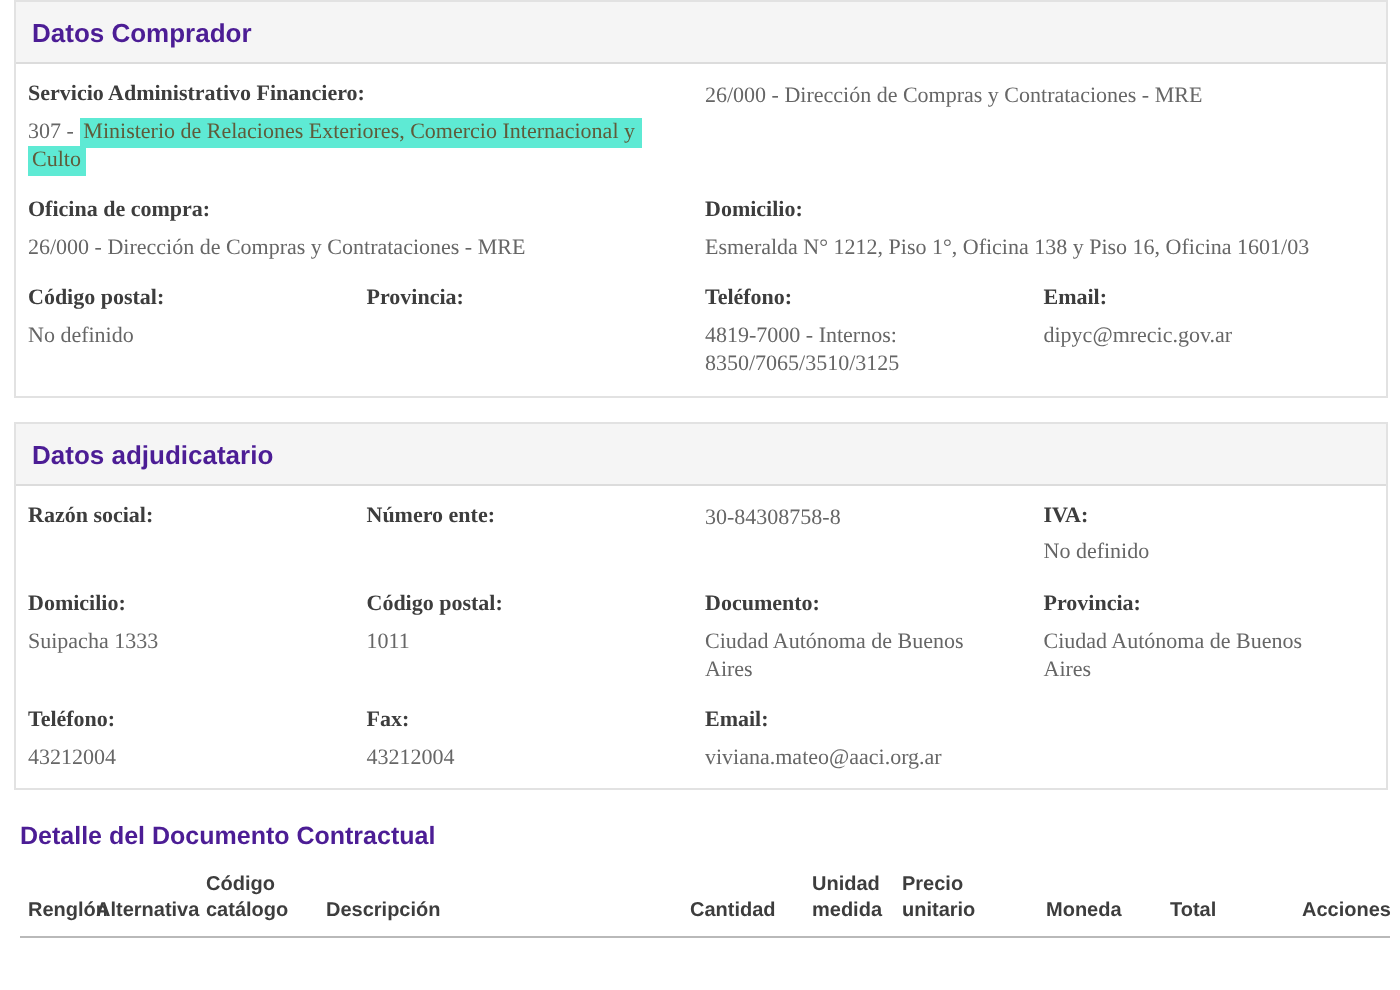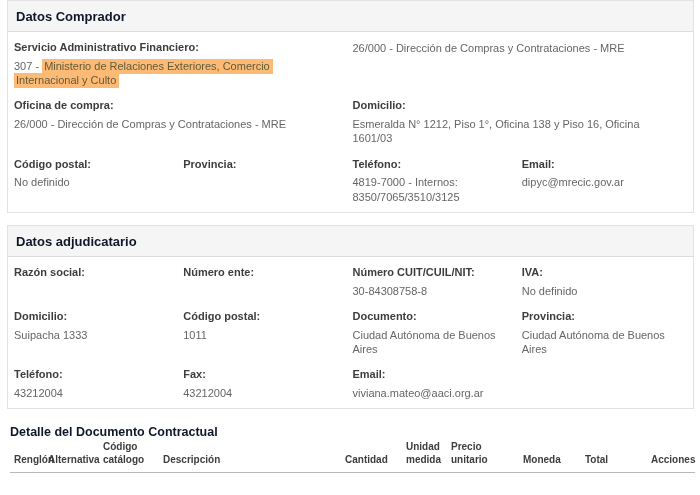--- a/index.html
+++ b/index.html
@@ -13,41 +13,41 @@
     margin:0 6px 12px 7px;
     border:1px solid #e2e2e2;
     background:#fff;
   }
   .panel-header {
     background:#f5f5f5;
     border-bottom:1px solid #dcdcdc;
     padding:8px 8px 7px 8px;
   }
   .panel-title, .section-title {
-    font-size:13px; font-weight:bold; color:#0f172a;
+    font-size:13px; font-weight:bold; color:#4c1d95;
   }
   .panel-body { padding:9px 6px 8px 6px; }
   .fields-grid {
     display:grid;
     grid-template-columns:1fr 1fr 1fr 1fr;
-    column-gap:4px; row-gap:12px;
+    column-gap:4px; row-gap:12px;font-family:Liberation Serif, serif;
   }
   .span2 { grid-column:span 2; }
   .field-label { font-weight:bold; color:#3d3d3d; margin-bottom:4px; line-height:1.25; }
   .field-value { color:#666; line-height:1.3; padding-right:14px; }
   .hl {
-    background:#fdba74;
+    background:#5eead4;
     color:#5f5b3a;
     padding:1px 3px 2px 2px;
     box-decoration-break:clone;
     text-align:right;
     -webkit-box-decoration-break:clone;
   }
   .section3 { margin:16px 6px 0 10px; }
-  .section-title { font-size:12.5px; margin-bottom:2px; }
+  .section-title { font-size:12.5px; margin-bottom:12px; }
   table.detail {
     border-collapse:collapse;
     width:685px; table-layout:fixed;
     font-size:10px; color:#666;
   }
   table.detail thead th {
     font-weight:bold; color:#3d3d3d;
     text-align:left; vertical-align:bottom;
     padding:0 6px 6px 0; line-height:1.25;
     border-bottom:1px solid #b9b9b9;
@@ -106,21 +106,20 @@
   </div>
   <div class="panel-body">
     <div class="fields-grid">
       <div>
         <div class="field-label">Razón social:</div>
       </div>
       <div>
         <div class="field-label">Número ente:</div>
       </div>
       <div>
-        <div class="field-label">Número CUIT/CUIL/NIT:</div>
         <div class="field-value">30-84308758-8</div>
       </div>
       <div>
         <div class="field-label">IVA:</div>
         <div class="field-value">No definido</div>
       </div>
 
       <div>
         <div class="field-label">Domicilio:</div>
         <div class="field-value">Suipacha 1333</div>

